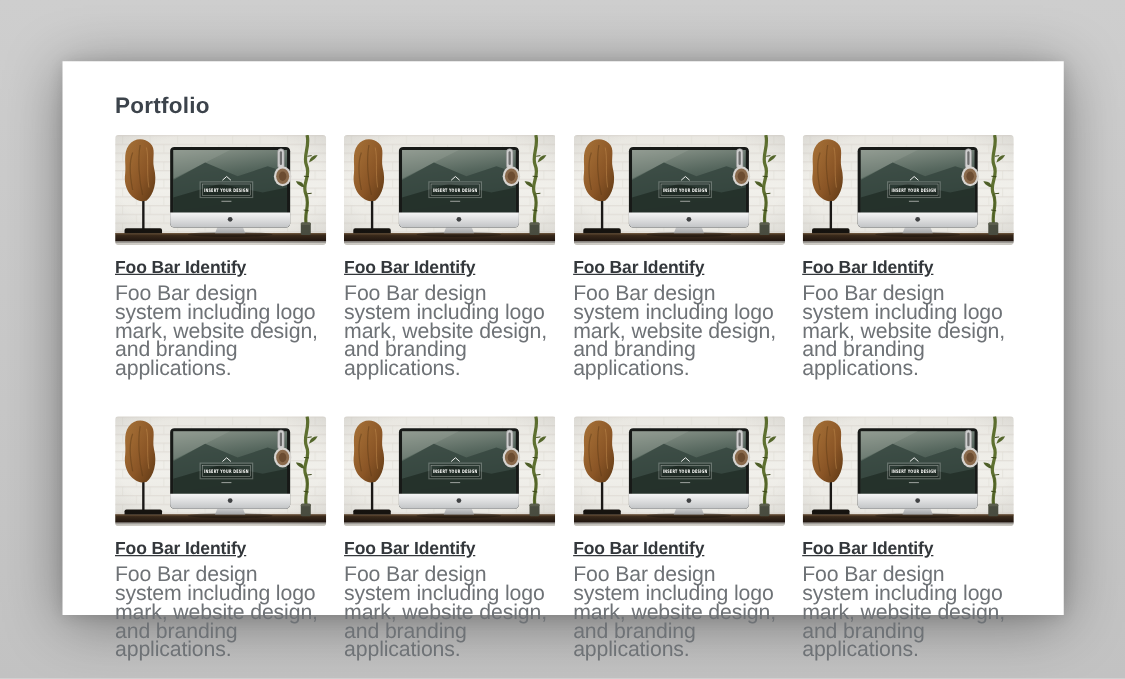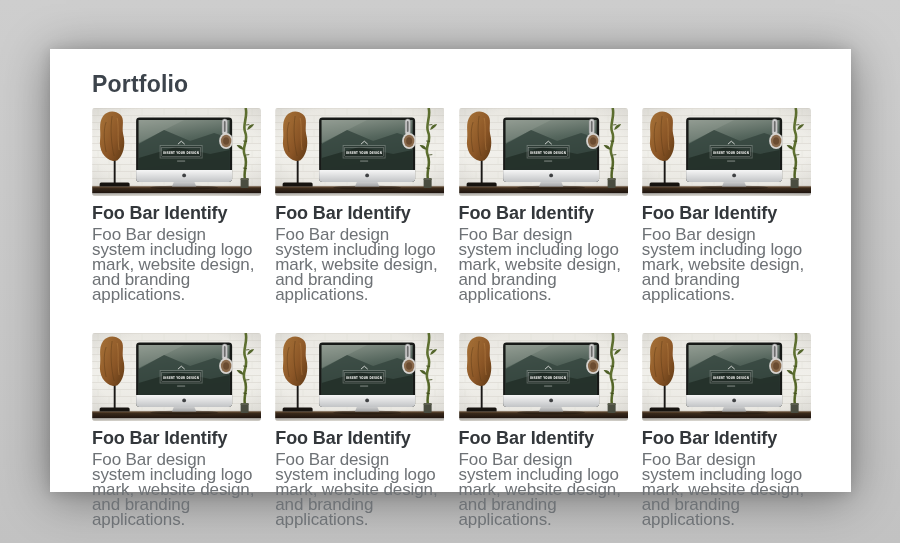--- a/index.html
+++ b/index.html
@@ -11,37 +11,38 @@
   .page{position:relative;width:900px;height:543px;}
   .panel{
     position:absolute;left:50px;top:49px;width:801px;height:443px;
     background:var(--panel-background,#ffffff);
     box-sizing:border-box;
     padding:22px 40px 24px 42px;
     box-shadow:0 6px 45px rgba(0,0,0,.40), 0 1px 12px rgba(0,0,0,.14);
   }
   .page-title{
     margin:0 0 11px 0;
-    font-size:23px;line-height:26px;font-weight:700;
+    font-size:18px;line-height:26px;font-weight:700;
     letter-spacing:.2px;
     color:var(--heading-color,#3c434b);
   }
   .grid{
     display:grid;
     grid-template-columns:repeat(4,1fr);
     column-gap:14px;
     row-gap:31px;
   }
   .card{min-width:0;cursor:pointer;}
   .photo{display:block;width:100%;height:88px;border-radius:3px;}
   .card-title{
     margin:8px 0 4px 0;
-    font-size:18px;line-height:19px;font-weight:700;
+    font-size:14px;line-height:19px;font-weight:700;
     letter-spacing:-0.1px;
     color:var(--card-title-color,#33373b);
+    text-decoration:underline;
   }
   .card-desc{
     margin:0;
     font-size:17px;line-height:15px;
     letter-spacing:-0.1px;
     color:var(--card-text-color,#6e7276);
   }
 </style>
 </head>
 <body>

